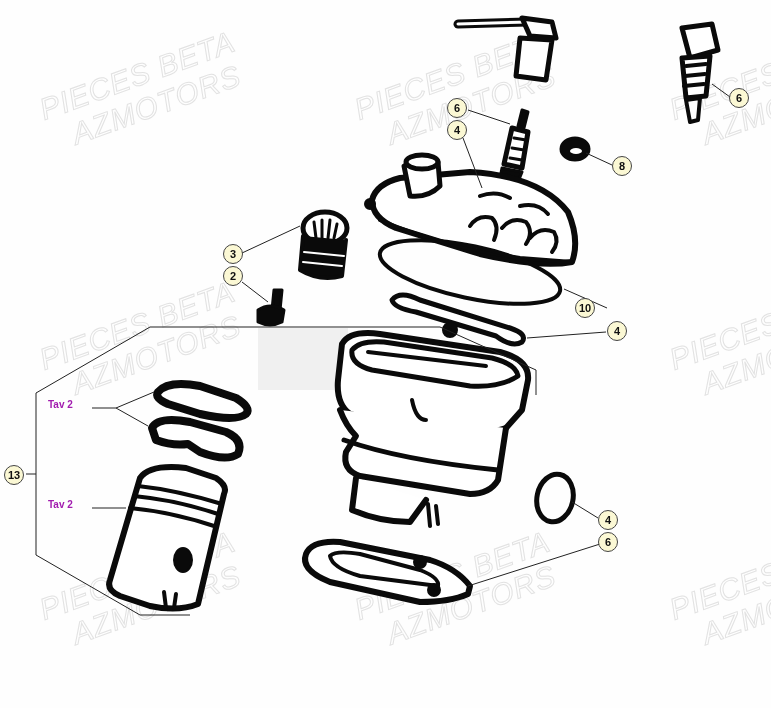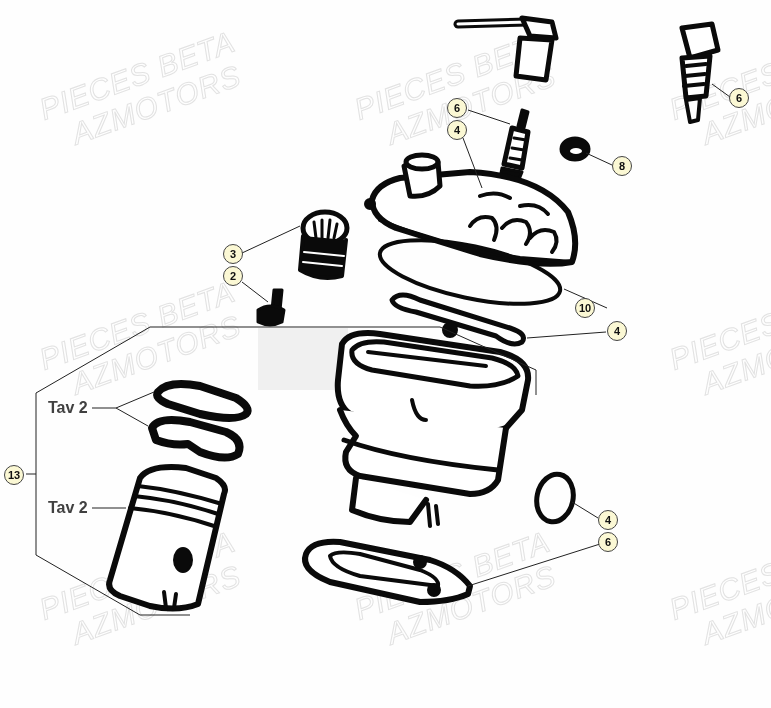--- a/index.html
+++ b/index.html
@@ -9,21 +9,21 @@
   .wm { position:absolute; transform:rotate(-20deg); transform-origin:left top;
         color:transparent; -webkit-text-stroke:1px #e2e2e2; font-style:italic;
         font-size:30px; line-height:34px; letter-spacing:1px; white-space:nowrap;
         font-family:"Liberation Sans", sans-serif; pointer-events:none; }
   .wm span { display:block; }
   .wm span + span { margin-left:22px; }
   .callout { position:absolute; width:20px; height:20px; border-radius:50%;
              background:#fbf8d4; border:1px solid #444; box-sizing:border-box;
              font-size:11px; font-weight:bold; color:#111; text-align:center; line-height:18px;
              cursor:pointer; }
-  .tav { position:absolute; font-size:16px; font-weight:bold; color:#404040; }
+  .tav { position:absolute; font-size:10px; font-weight:bold; color:#a21caf; }
 </style>
 </head>
 <body>
 
 <div id="stage">
 
   <div class="wm" style="left:35px;top:95px;">
     <span>PIECES BETA</span>
       <span>AZMOTORS</span>
     </div>

